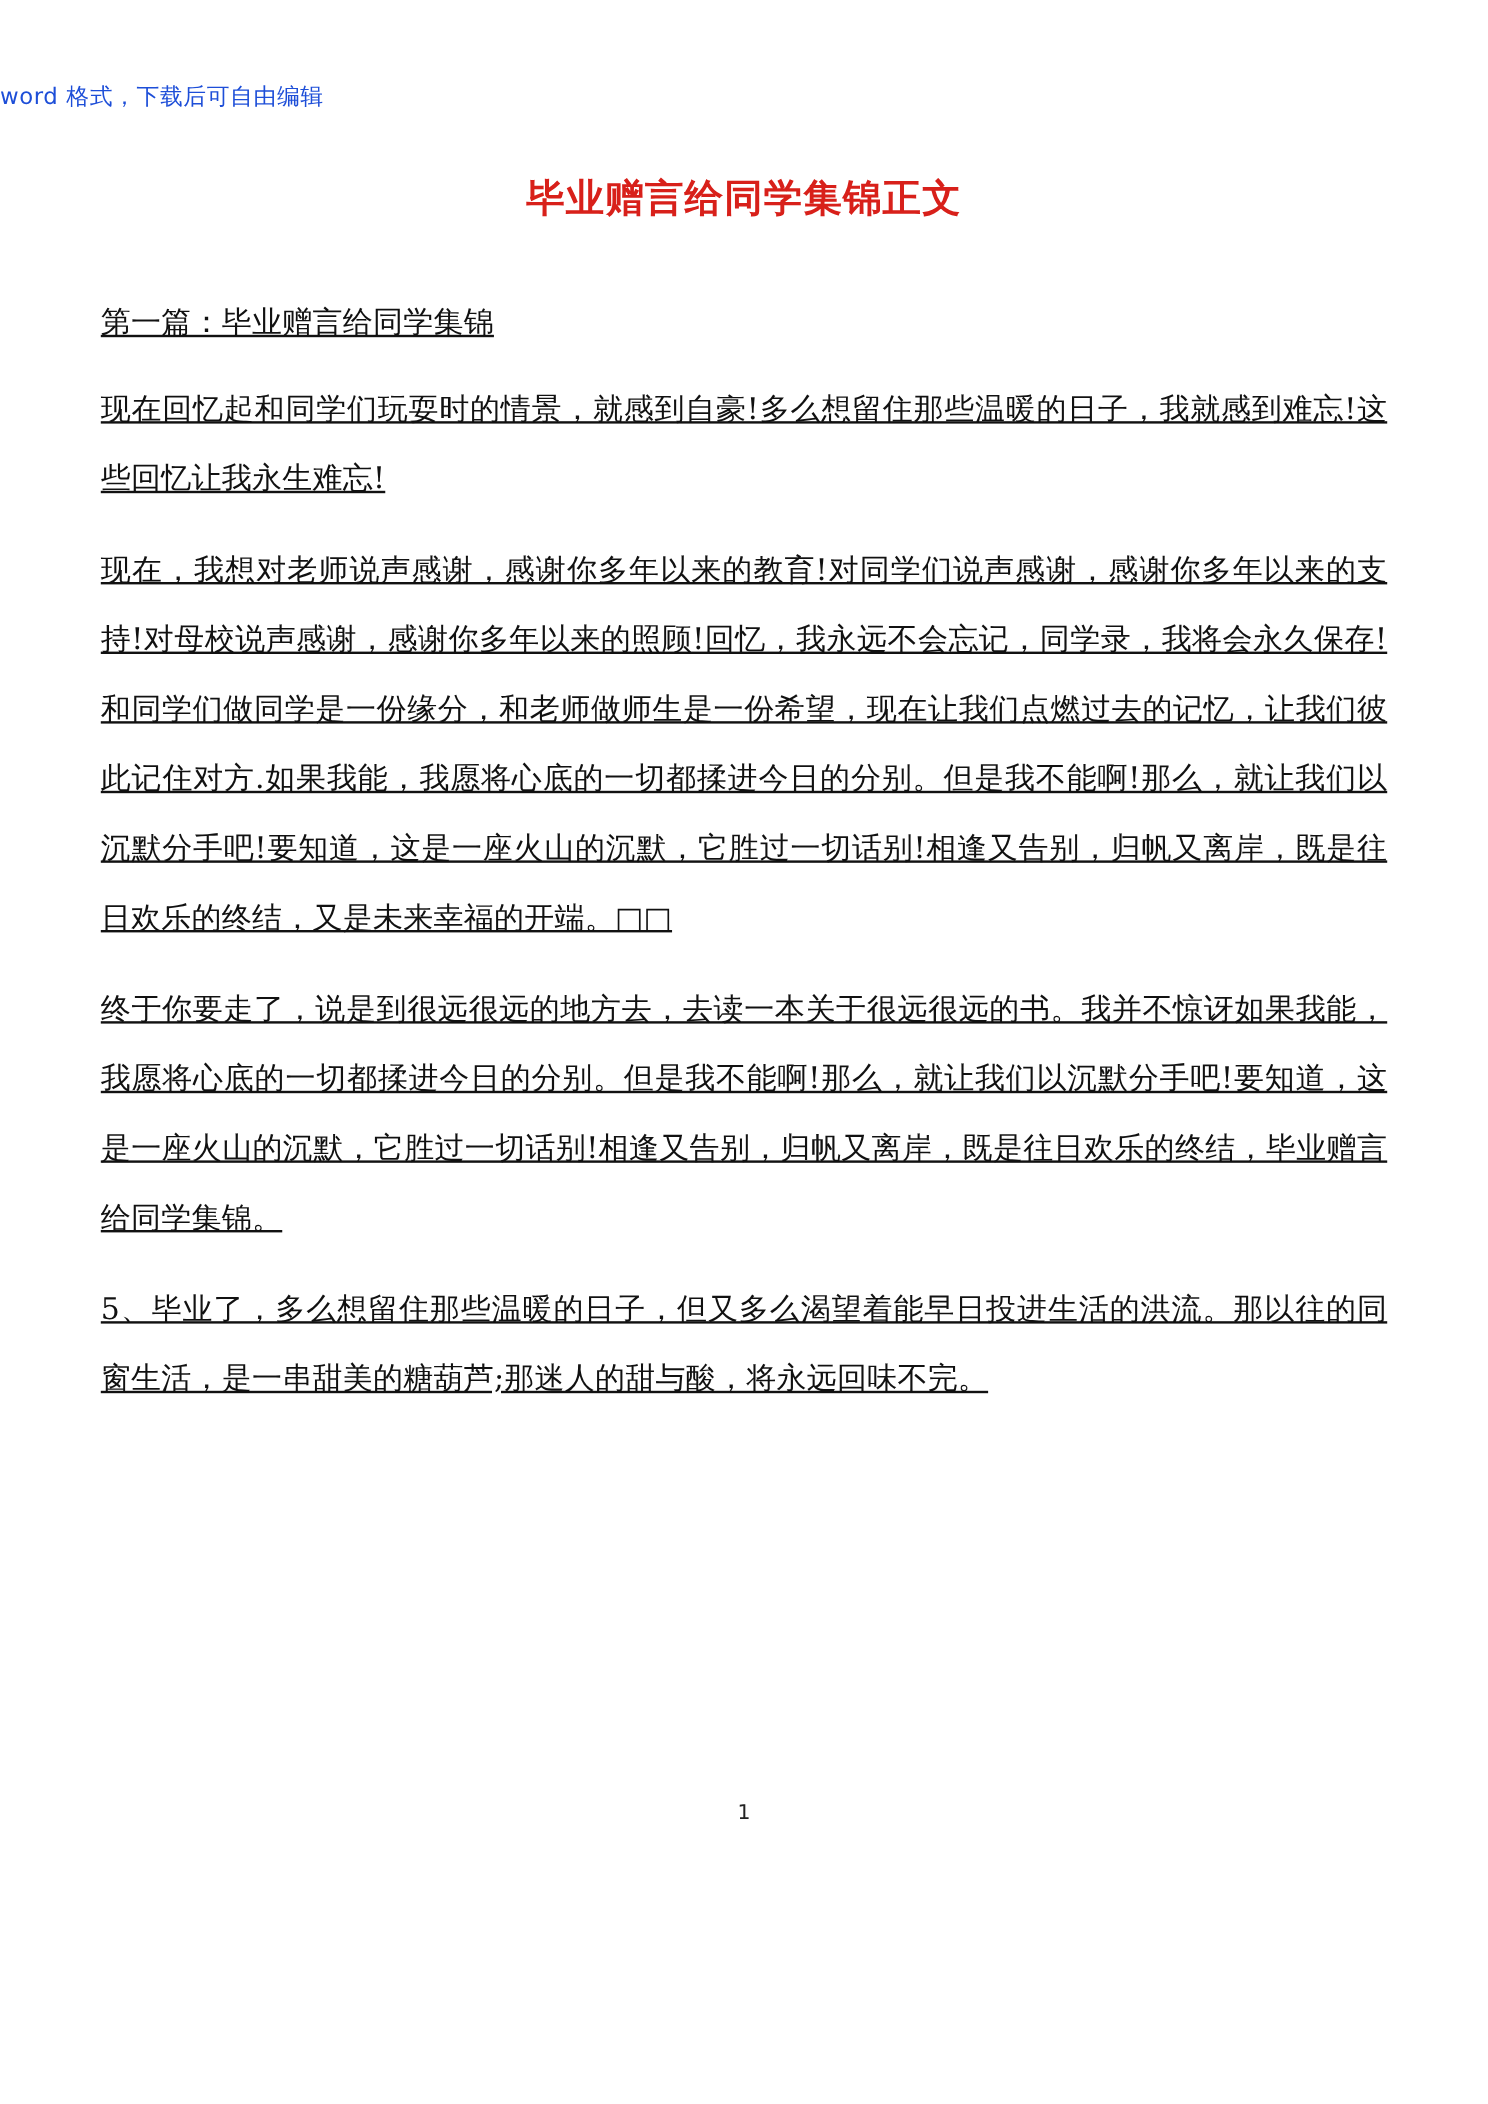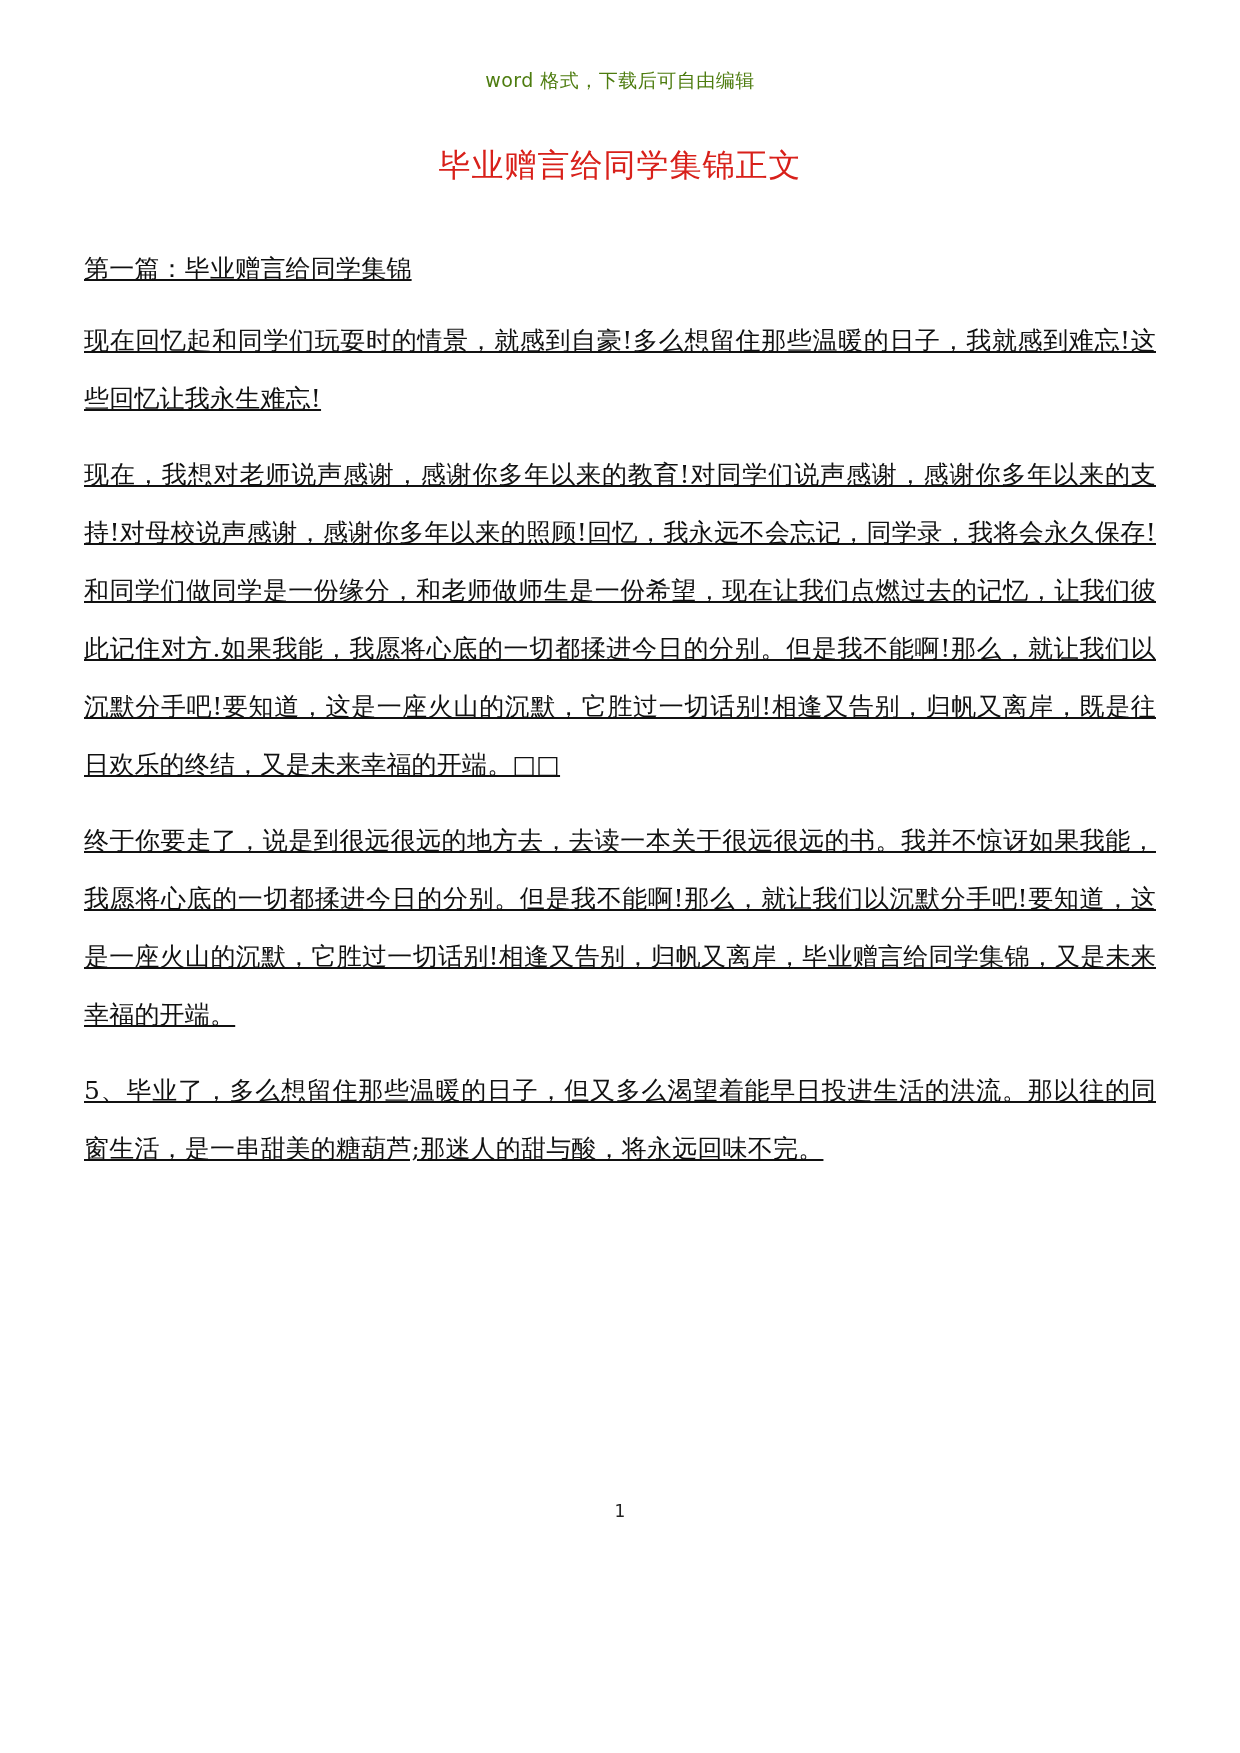--- a/index.html
+++ b/index.html
@@ -16,35 +16,34 @@
     height: 1753px;
     background: #ffffff;
     box-sizing: border-box;
     overflow: hidden;
   }
   .watermark-header {
     position: absolute;
     top: 68px;
     left: 0;
     width: 100%;
-    text-align: center;
     font-family: "DejaVu Sans", "Liberation Sans", sans-serif;
     font-size: 19px;
-    color: #4d7c0f;
+    color: #1d4ed8;
     letter-spacing: 0.5px;
   }
   .doc-title {
     position: absolute;
     top: 144px;
     left: 0;
     width: 100%;
     text-align: center;
     font-family: "DejaVu Serif", "Liberation Serif", serif;
     font-size: 32px;
-    font-weight: normal;
+    font-weight: bold;
     color: #d8201a;
     letter-spacing: 1px;
   }
   .body-area {
     position: absolute;
     top: 240px;
     left: 84px;
     width: 1072px;
   }
   p.para {
@@ -79,19 +78,19 @@
 <div class="page">
 
   <div class="watermark-header">word 格式，下载后可自由编辑</div>
 
   <div class="doc-title">毕业赠言给同学集锦正文</div>
 
   <div class="body-area">
     <p class="para tight">第一篇：毕业赠言给同学集锦</p>
     <p class="para">现在回忆起和同学们玩耍时的情景，就感到自豪!多么想留住那些温暖的日子，我就感到难忘!这些回忆让我永生难忘!</p>
     <p class="para">现在，我想对老师说声感谢，感谢你多年以来的教育!对同学们说声感谢，感谢你多年以来的支持!对母校说声感谢，感谢你多年以来的照顾!回忆，我永远不会忘记，同学录，我将会永久保存!和同学们做同学是一份缘分，和老师做师生是一份希望，现在让我们点燃过去的记忆，让我们彼此记住对方.如果我能，我愿将心底的一切都揉进今日的分别。但是我不能啊!那么，就让我们以沉默分手吧!要知道，这是一座火山的沉默，它胜过一切话别!相逢又告别，归帆又离岸，既是往日欢乐的终结，又是未来幸福的开端。□□</p>
-    <p class="para">终于你要走了，说是到很远很远的地方去，去读一本关于很远很远的书。我并不惊讶如果我能，我愿将心底的一切都揉进今日的分别。但是我不能啊!那么，就让我们以沉默分手吧!要知道，这是一座火山的沉默，它胜过一切话别!相逢又告别，归帆又离岸，毕业赠言给同学集锦，又是未来幸福的开端。</p>
+    <p class="para">终于你要走了，说是到很远很远的地方去，去读一本关于很远很远的书。我并不惊讶如果我能，我愿将心底的一切都揉进今日的分别。但是我不能啊!那么，就让我们以沉默分手吧!要知道，这是一座火山的沉默，它胜过一切话别!相逢又告别，归帆又离岸，既是往日欢乐的终结，毕业赠言给同学集锦。</p>
     <p class="para">5、毕业了，多么想留住那些温暖的日子，但又多么渴望着能早日投进生活的洪流。那以往的同窗生活，是一串甜美的糖葫芦;那迷人的甜与酸，将永远回味不完。</p>
   </div>
 
   <div class="page-number">1</div>
 
 </div>
 
 </body></html>

